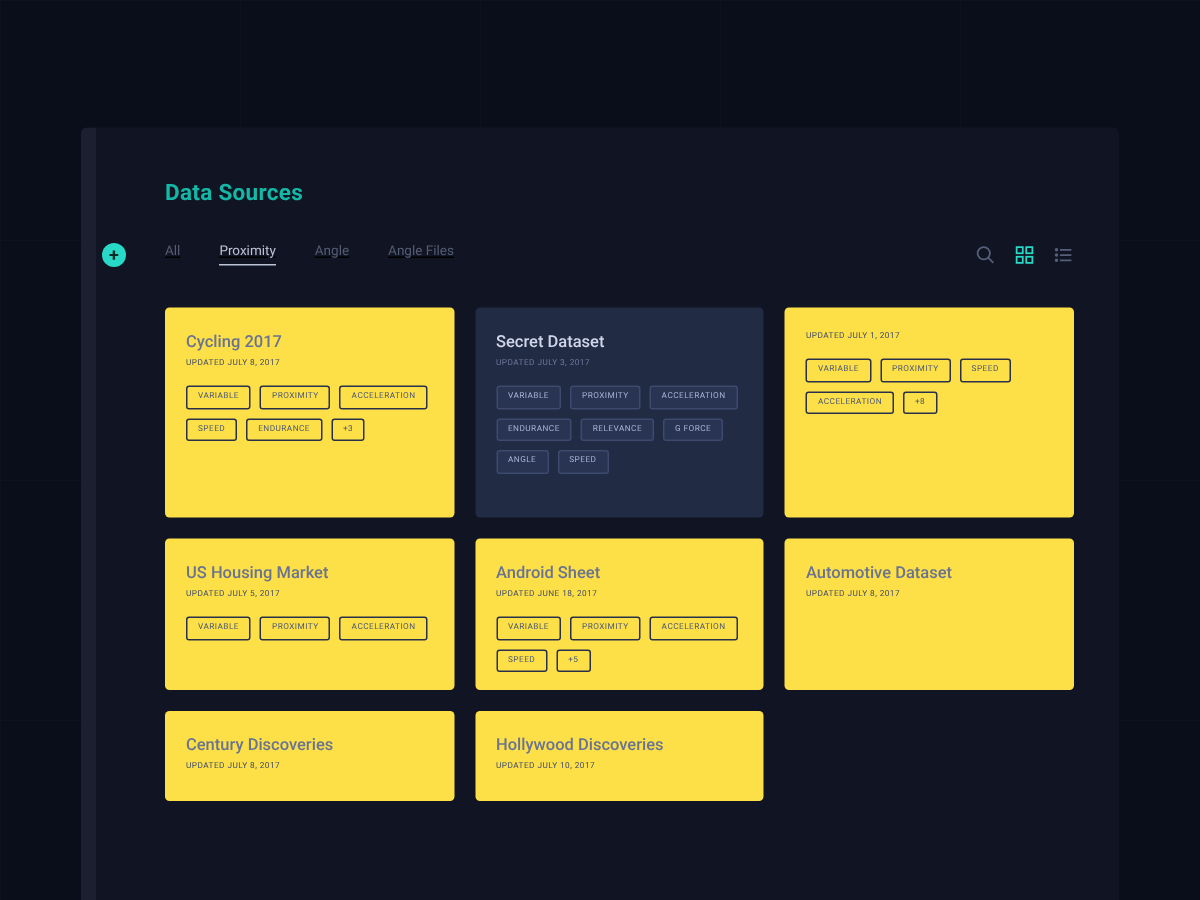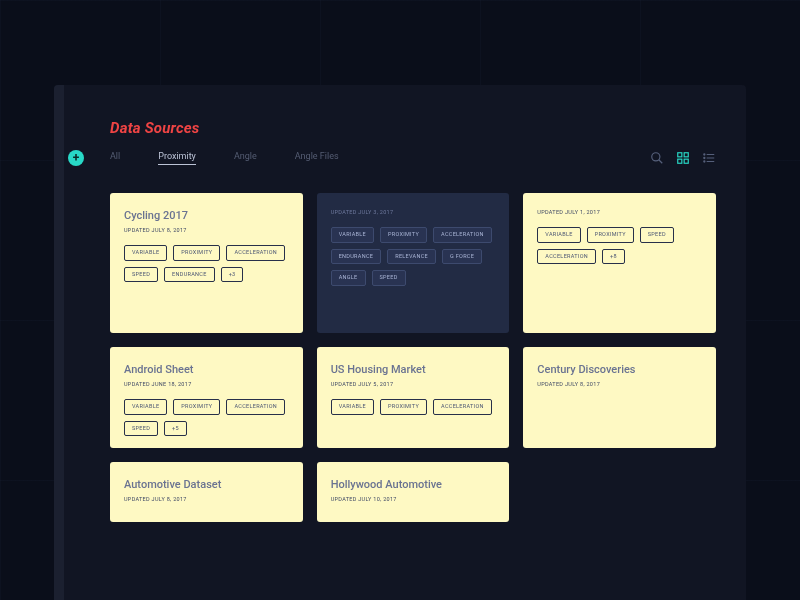--- a/index.html
+++ b/index.html
@@ -30,46 +30,45 @@
   left: 0; top: 0; bottom: 0;
   width: 10px;
   background: #1b2030;
 }
 .content {
   margin-left: 56px;
   margin-right: 30px;
   padding-top: 34px;
 }
 .page-title {
-  color: #ef4444;
+  color: #14b8a6;
   font-size: 15px;
   font-weight: 700;
   letter-spacing: 0.2px;
-  margin-bottom: 8px;
-  font-style: italic;
+  margin-bottom: 20px;
 }
 .toolbar {
   position: relative;
   display: flex;
   align-items: center;
   margin-left: -42px;
   height: 26px;
 }
 .add-btn {
   width: 16px; height: 16px;
   border-radius: 50%;
   background: #28d9c7;
   display: flex; align-items: center; justify-content: center;
   color: #0a2b28;
   font-size: 12px; font-weight: 700;
   margin-right: 26px;
   flex-shrink: 0;
   cursor: pointer;
 }
-.tabs { display: flex; gap: 38px; }
+.tabs { display: flex; gap: 26px; text-decoration: underline; }
 .tab {
   color: #555d73;
   font-size: 9px;
   padding-bottom: 3px;
   cursor: pointer;
   border-bottom: 1px solid transparent;
 }
 .tab.active {
   color: #bcc3d6;
   border-bottom-color: #bcc3d6;
@@ -90,21 +89,21 @@
 .icon.teal svg { stroke: #28d9c7; }
 .icon svg { stroke: #555f7a; fill: none; stroke-width: 2; }
 
 .grid {
   margin-top: 22px;
   display: grid;
   grid-template-columns: repeat(3, 1fr);
   gap: 14px;
 }
 .card {
-  background: #fef9c3;
+  background: #fde047;
   border-radius: 3px;
   padding: 16px 14px 12px 14px;
   min-height: 96px;
 }
 .card.highlighted {
   background: #222b44;
   min-height: 140px;
 }
 .card.short { min-height: 60px; padding-bottom: 4px; }
 .card-title {
@@ -197,20 +196,21 @@
           <div class="tags">
             <div class="tag">Variable</div>
             <div class="tag">Proximity</div>
             <div class="tag">Acceleration</div>
             <div class="tag">Speed</div>
             <div class="tag">Endurance</div>
             <div class="tag">+3</div>
           </div>
         </div>
         <div class="card highlighted">
+          <div class="card-title">Secret Dataset</div>
           <div class="card-sub">Updated July 3, 2017</div>
           <div class="tags">
             <div class="tag">Variable</div>
             <div class="tag">Proximity</div>
             <div class="tag">Acceleration</div>
             <div class="tag">Endurance</div>
             <div class="tag">Relevance</div>
             <div class="tag">G Force</div>
             <div class="tag">Angle</div>
             <div class="tag">Speed</div>
@@ -220,46 +220,46 @@
           <div class="card-sub">Updated July 1, 2017</div>
           <div class="tags">
             <div class="tag">Variable</div>
             <div class="tag">Proximity</div>
             <div class="tag">Speed</div>
             <div class="tag">Acceleration</div>
             <div class="tag">+8</div>
           </div>
         </div>
         <div class="card">
+          <div class="card-title">US Housing Market</div>
+          <div class="card-sub">Updated July 5, 2017</div>
+          <div class="tags">
+            <div class="tag">Variable</div>
+            <div class="tag">Proximity</div>
+            <div class="tag">Acceleration</div>
+          </div>
+        </div>
+        <div class="card">
           <div class="card-title">Android Sheet</div>
           <div class="card-sub">Updated June 18, 2017</div>
           <div class="tags">
             <div class="tag">Variable</div>
             <div class="tag">Proximity</div>
             <div class="tag">Acceleration</div>
             <div class="tag">Speed</div>
             <div class="tag">+5</div>
           </div>
         </div>
-        <div class="card">
-          <div class="card-title">US Housing Market</div>
-          <div class="card-sub">Updated July 5, 2017</div>
-          <div class="tags">
-            <div class="tag">Variable</div>
-            <div class="tag">Proximity</div>
-            <div class="tag">Acceleration</div>
-          </div>
+        <div class="card short">
+          <div class="card-title">Automotive Dataset</div>
+          <div class="card-sub">Updated July 8, 2017</div>
         </div>
         <div class="card short">
           <div class="card-title">Century Discoveries</div>
           <div class="card-sub">Updated July 8, 2017</div>
         </div>
         <div class="card short">
-          <div class="card-title">Automotive Dataset</div>
-          <div class="card-sub">Updated July 8, 2017</div>
-        </div>
-        <div class="card short">
-          <div class="card-title">Hollywood Automotive</div>
+          <div class="card-title">Hollywood Discoveries</div>
           <div class="card-sub">Updated July 10, 2017</div>
         </div>
       </div>
   </div>
 </div>
 
 </body></html>

